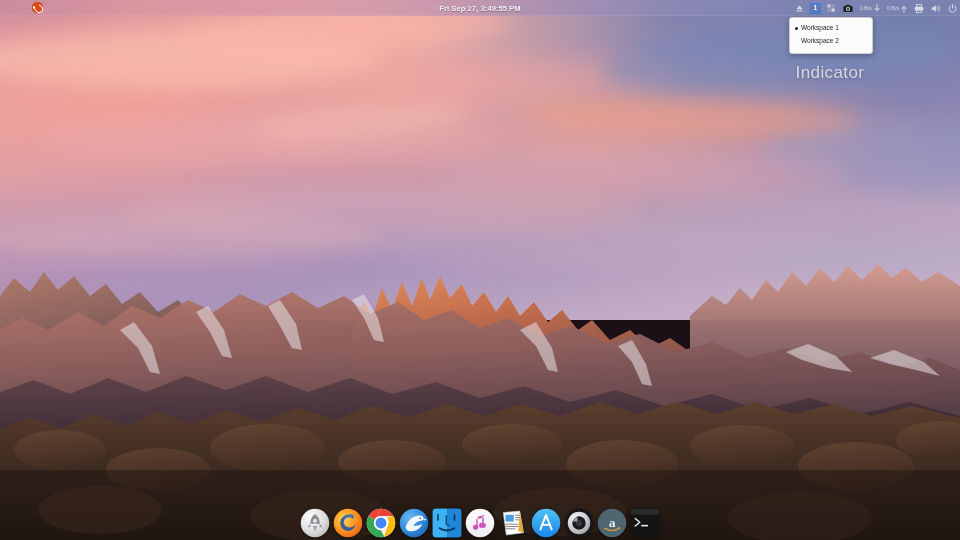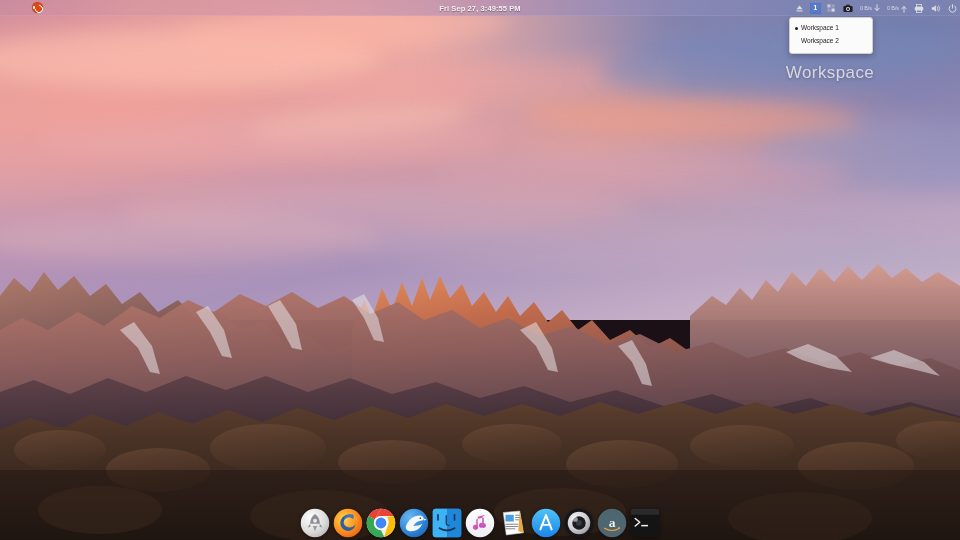--- a/index.html
+++ b/index.html
@@ -388,21 +388,21 @@
     <span class="ws-bullet"></span>
     <span class="ws-label">Workspace 1</span>
   </div>
   <div class="ws-row">
     <span class="ws-bullet hidden"></span>
     <span class="ws-label">Workspace 2</span>
   </div>
 </div>
 
 <div id="annotation">
-  <div>Workspace</div>
+  <div>Indicator</div>
 </div>
 
 <div id="dock">
 
   <div class="dock-item">
     <svg class="dock-icon" viewBox="0 0 40 40">
       <defs>
           <radialGradient id="lpG" cx="0.35" cy="0.3" r="0.85">
         <stop offset="0%" stop-color="#fdfdfd"></stop>
             <stop offset="60%" stop-color="#dcdcdc"></stop>

